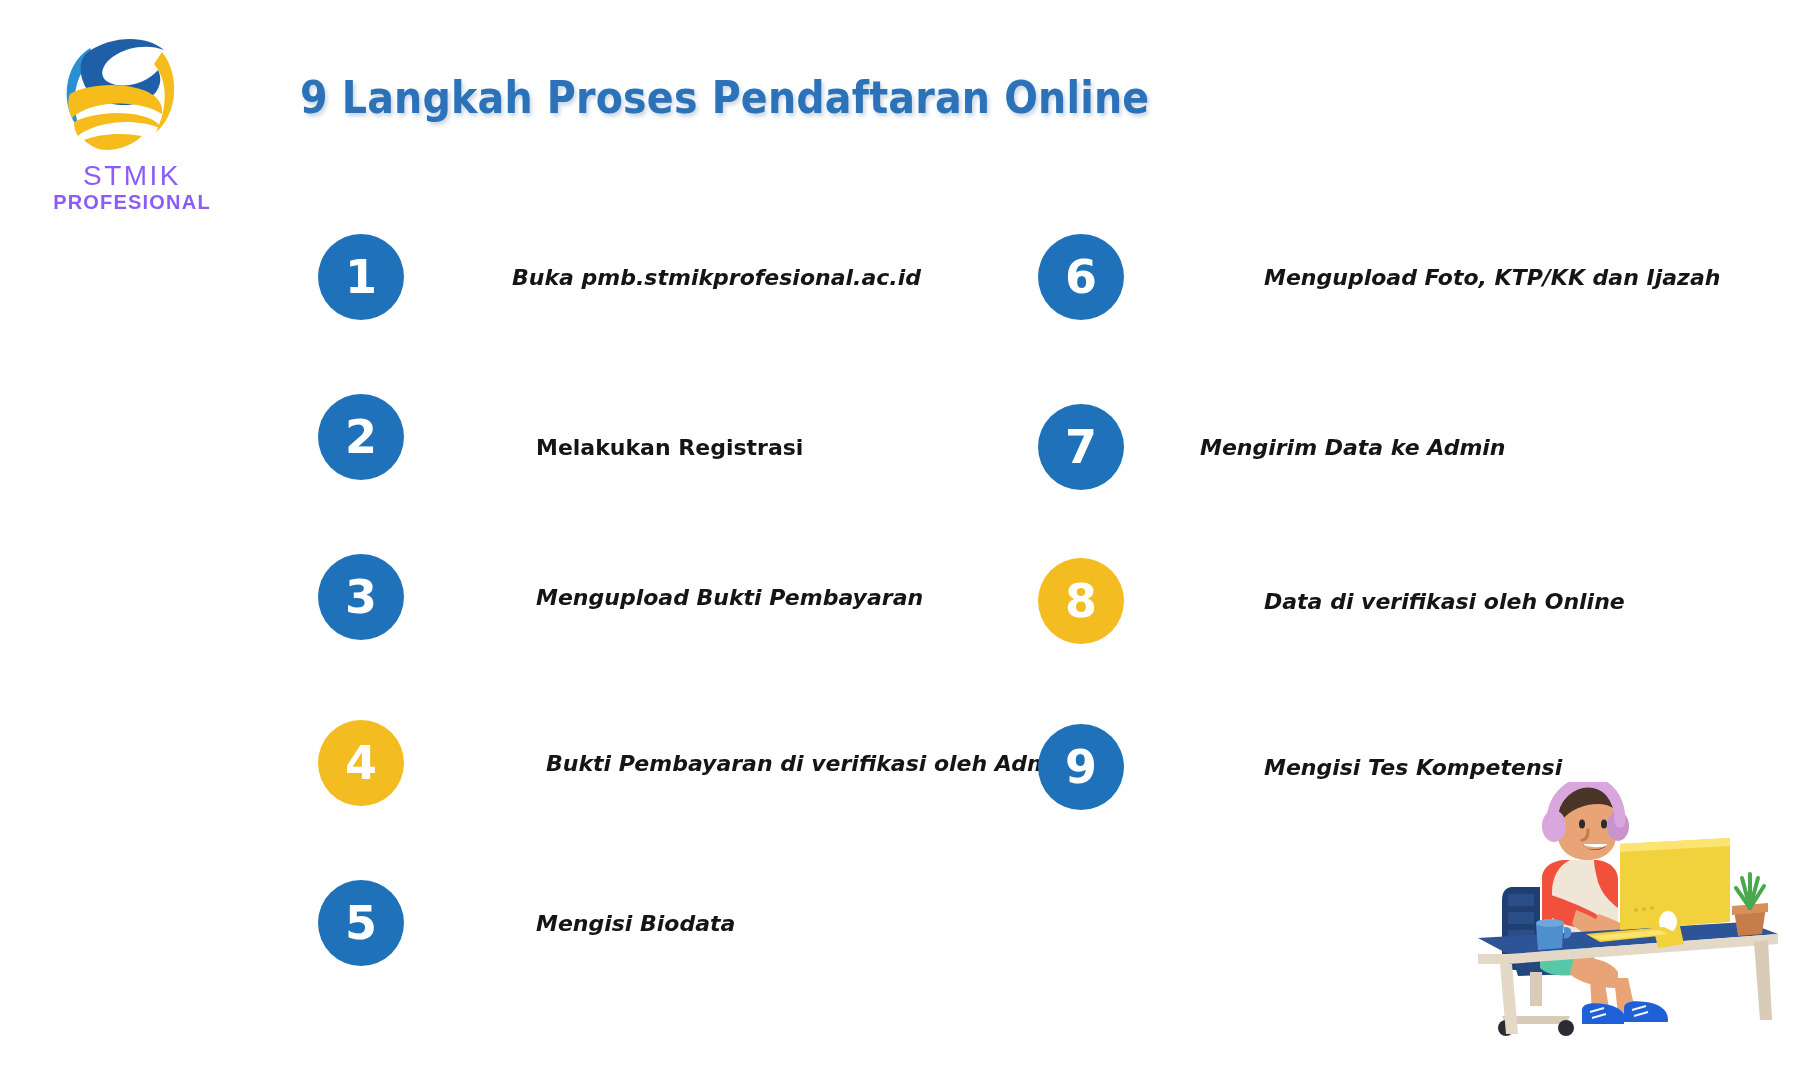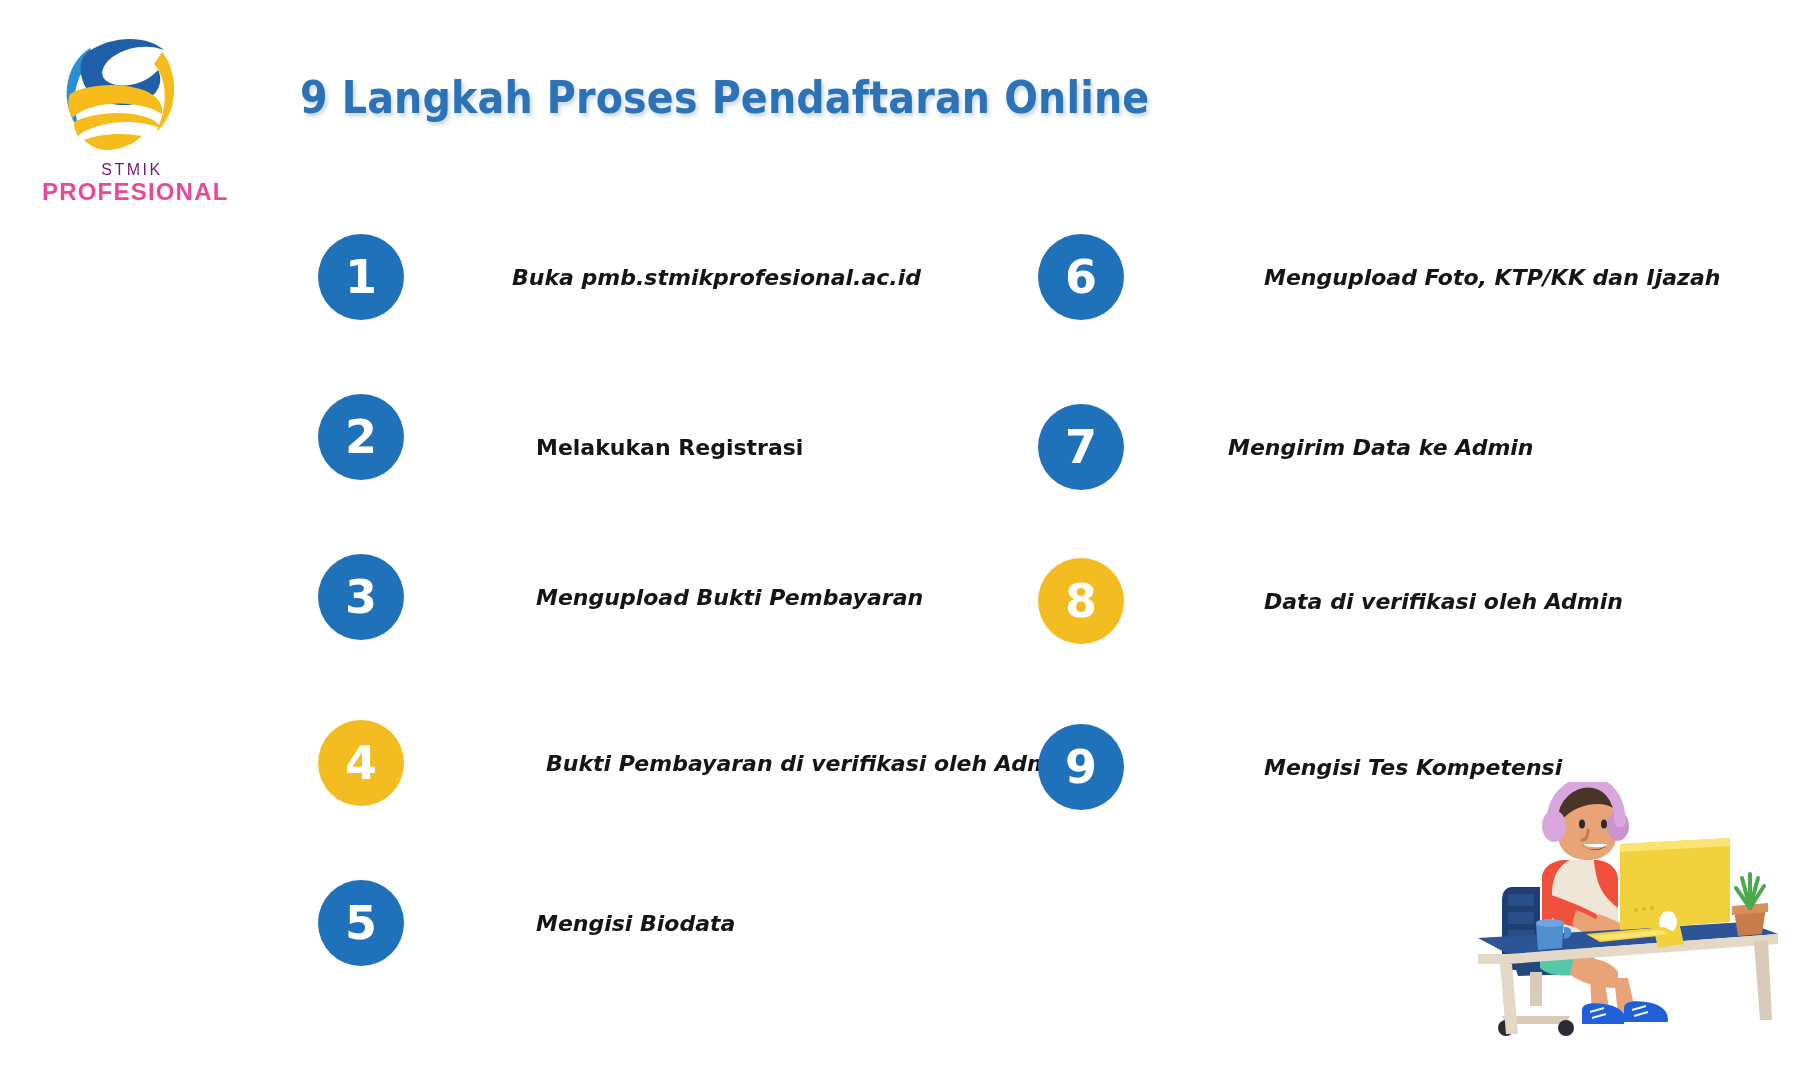--- a/index.html
+++ b/index.html
@@ -33,30 +33,30 @@
   #logo-text {
     position: absolute;
     left: 0px;
     top: 140px;
     width: 180px;
     text-align: center;
     line-height: 1.0;
   }
   #logo-text .stmik {
     display: block;
-    font-size: 16px;
+    font-size: 28px;
     letter-spacing: 2.5px;
-    color: #701a75;
+    color: #8b5cf6;
     font-weight: 400;
   }
   #logo-text .profesional {
     display: block;
-    font-size: 24px;
+    font-size: 20px;
     letter-spacing: 1.2px;
-    color: #ec4899;
+    color: #8b5cf6;
     font-weight: 700;
     margin-top: 2px;
   }
 
   
   #page-title {
     position: absolute;
     left: 300px;
     top: 72px;
     font-size: 44px;
@@ -115,21 +115,21 @@
   #row-7 { left: 1038px; top: 404px; }
   #row-8 { left: 1038px; top: 558px; }
   #row-9 { left: 1038px; top: 724px; }
 
   #row-1 .step-label { margin-left: 108px; }
   #row-2 .step-label { margin-left: 132px; }
   #row-3 .step-label { margin-left: 132px; }
   #row-4 .step-label { margin-left: 142px; }
   #row-5 .step-label { margin-left: 132px; }
   #row-6 .step-label { margin-left: 140px; }
-  #row-7 .step-label { margin-left: 104px; }
+  #row-7 .step-label { margin-left: 76px; }
   #row-8 .step-label { margin-left: 140px; }
   #row-9 .step-label { margin-left: 140px; }
 
   
   #illustration {
     position: absolute;
     left: 1478px;
     top: 782px;
     width: 310px;
     height: 260px;
@@ -199,21 +199,21 @@
   <div class="step-label">Mengupload Foto, KTP/KK dan Ijazah</div>
 </div>
 
 <div class="step-row" id="row-7">
   <div class="step-badge blue">7</div>
   <div class="step-label">Mengirim Data ke Admin</div>
 </div>
 
 <div class="step-row" id="row-8">
   <div class="step-badge yellow">8</div>
-  <div class="step-label">Data di verifikasi oleh Admin</div>
+  <div class="step-label">Data di verifikasi oleh Online</div>
 </div>
 
 <div class="step-row" id="row-9">
   <div class="step-badge blue">9</div>
   <div class="step-label">Mengisi Tes Kompetensi</div>
 </div>
 
 <div id="illustration">
   <svg viewBox="0 0 310 260" width="310" height="260" aria-hidden="true">
 

